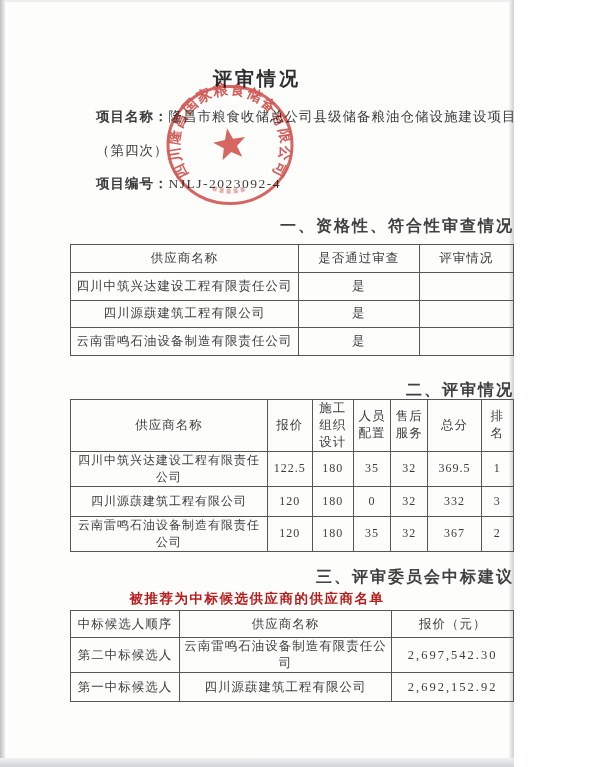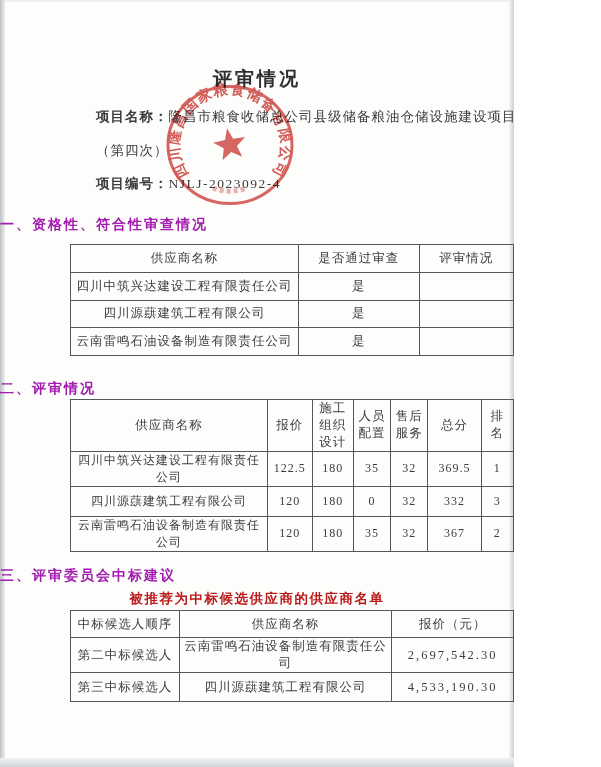--- a/index.html
+++ b/index.html
@@ -24,22 +24,22 @@
     text-align:center;font-size:19px;font-weight:bold;
     letter-spacing:3px;color:#2f2f2f;
   }
 
   .meta{position:absolute;left:96px;top:100px;width:430px;font-size:13.5px;line-height:33.5px;}
   .meta .lbl{font-weight:bold;letter-spacing:1px;}
   .meta .val{letter-spacing:1px;}
   .meta .num{letter-spacing:1.5px;font-family:"Liberation Serif","DejaVu Serif",serif;margin-top:30px;}
 
   .sec-heading{
-    position:absolute;left:0;width:100%;text-align:left;
-    font-size:14px;font-weight:bold;letter-spacing:2px;color:#a21caf;margin:0;
+    position:absolute;left:0;width:100%;text-align:right;
+    font-size:16px;font-weight:bold;letter-spacing:2px;color:#404040;margin:0;
   }
   #heading-1{top:216px;}
   #heading-2{top:380px;}
   #heading-3{top:567px;}
   .sub-heading{
     position:absolute;left:0;width:100%;text-align:center;
     font-size:13.5px;font-weight:bold;letter-spacing:1.5px;color:#b91c1c;top:590px;margin:0;
   }
 
   table{border-collapse:collapse;table-layout:fixed;position:absolute;background:transparent;}
@@ -205,20 +205,20 @@
           <th>报价（元）</th>
         </tr>
       </thead>
       <tbody>
         <tr>
           <td>第二中标候选人</td>
           <td>云南雷鸣石油设备制造有限责任公司</td>
           <td>2,697,542.30</td>
         </tr>
         <tr>
-          <td>第三中标候选人</td>
+          <td>第一中标候选人</td>
           <td>四川源蕻建筑工程有限公司</td>
-          <td>4,533,190.30</td>
+          <td>2,692,152.92</td>
         </tr>
       </tbody>
     </table>
 
 </div>
 
 </body></html>

